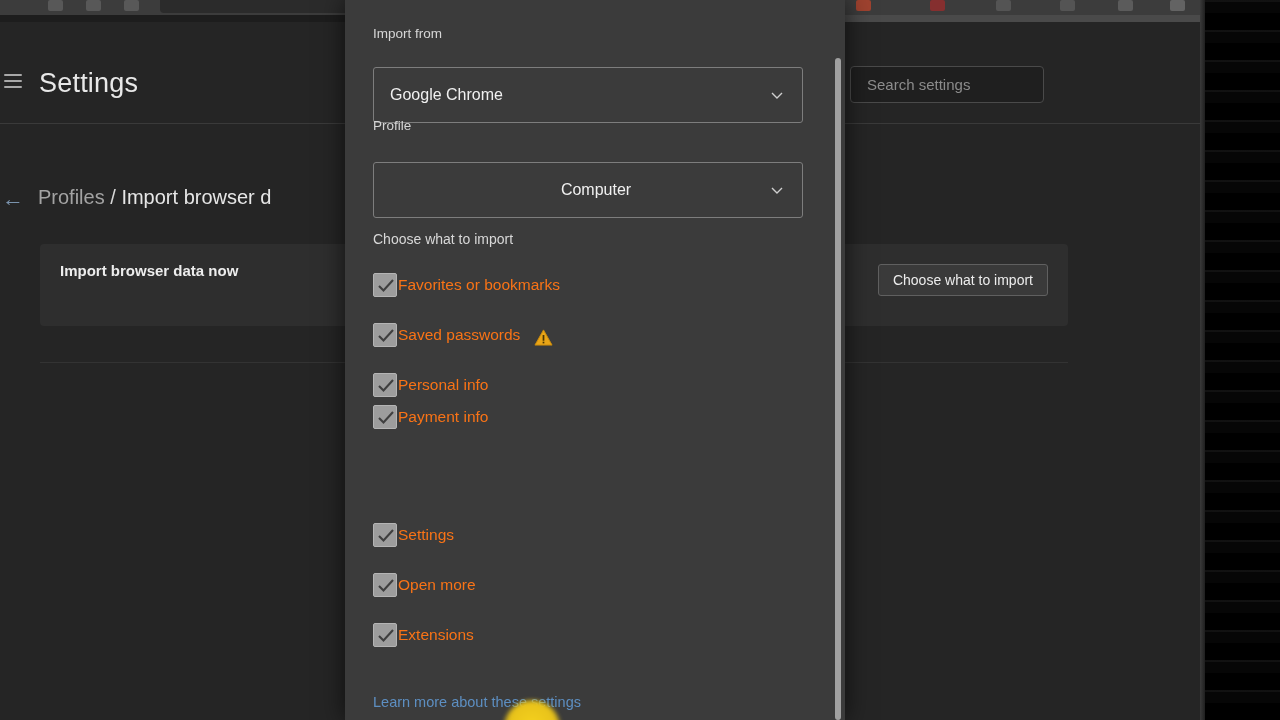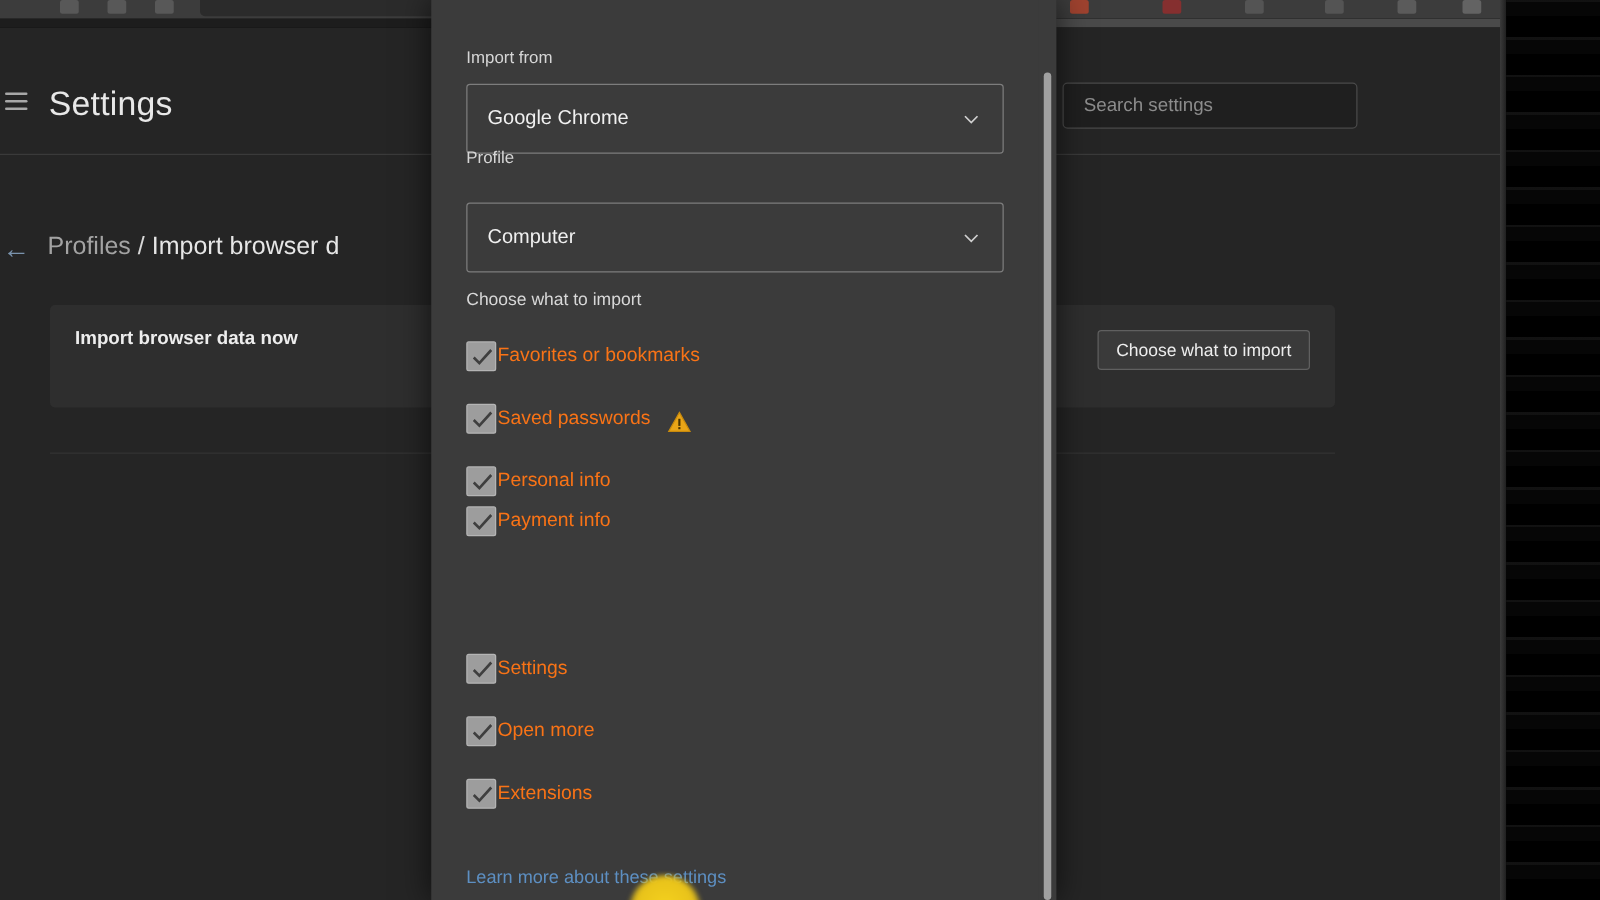--- a/index.html
+++ b/index.html
@@ -70,21 +70,21 @@
   .hamburger i { display:block; height:2px; background:#a8a8a8; border-radius:1px; }
   .page-title {
     position: absolute; left: 39px; top: 46px;
     font-size: 27px; color: #e8e8e8; letter-spacing:.2px;
   }
   .top-rule {
     position:absolute; left:0; top:101px; width:1200px; height:1px;
     background:#3a3a3a;
   }
   .search-box {
-    position: absolute; left: 850px; top: 44px; width: 236px; height: 37px;
+    position: absolute; left: 850px; top: 44px; width: 194px; height: 37px;
     background:#1f1f1f; border:1px solid #4a4a4a; border-radius:4px;
   }
   .search-box span {
     position:absolute; left:16px; top:9px; font-size:15px; color:#8c8c8c;
   }
   .back-arrow {
     position:absolute; left:2px; top:166px; font-size:22px; color:#7a93ad;
     line-height:1;
   }
   .breadcrumb {
@@ -236,34 +236,34 @@
     <div class="card">
       <div class="c-title">Import browser data now</div>
       <div class="card-btn">Choose what to import</div>
     </div>
     <div class="card-rule"></div>
   </div>
 
   <div class="dialog">
     <div class="dlg-inner">
 
-      <div class="field-label" style="left:28px; top:38px;text-align:center;">Import from</div>
+      <div class="field-label" style="left:28px; top:26px;text-align:center;">Import from</div>
 
       <div class="combo" style="top:67px;">
         <span class="val">Google Chrome</span>
         <span class="chev">
           <svg width="14" height="14" viewBox="0 0 14 14">
             <path d="M2 5 L7 10 L12 5" fill="none" stroke="#cfcfcf" stroke-width="1.4"></path>
           </svg>
         </span>
       </div>
 
       <div class="field-label" style="left:28px; top:118px;">Profile</div>
 
-      <div class="combo" style="top:162px;">
+      <div class="combo" style="top:162px;justify-content:center;">
         <span class="val">Computer</span>
         <span class="chev">
           <svg width="14" height="14" viewBox="0 0 14 14">
             <path d="M2 5 L7 10 L12 5" fill="none" stroke="#cfcfcf" stroke-width="1.4"></path>
           </svg>
         </span>
       </div>
 
       <div class="section-label">Choose what to import</div>
 

